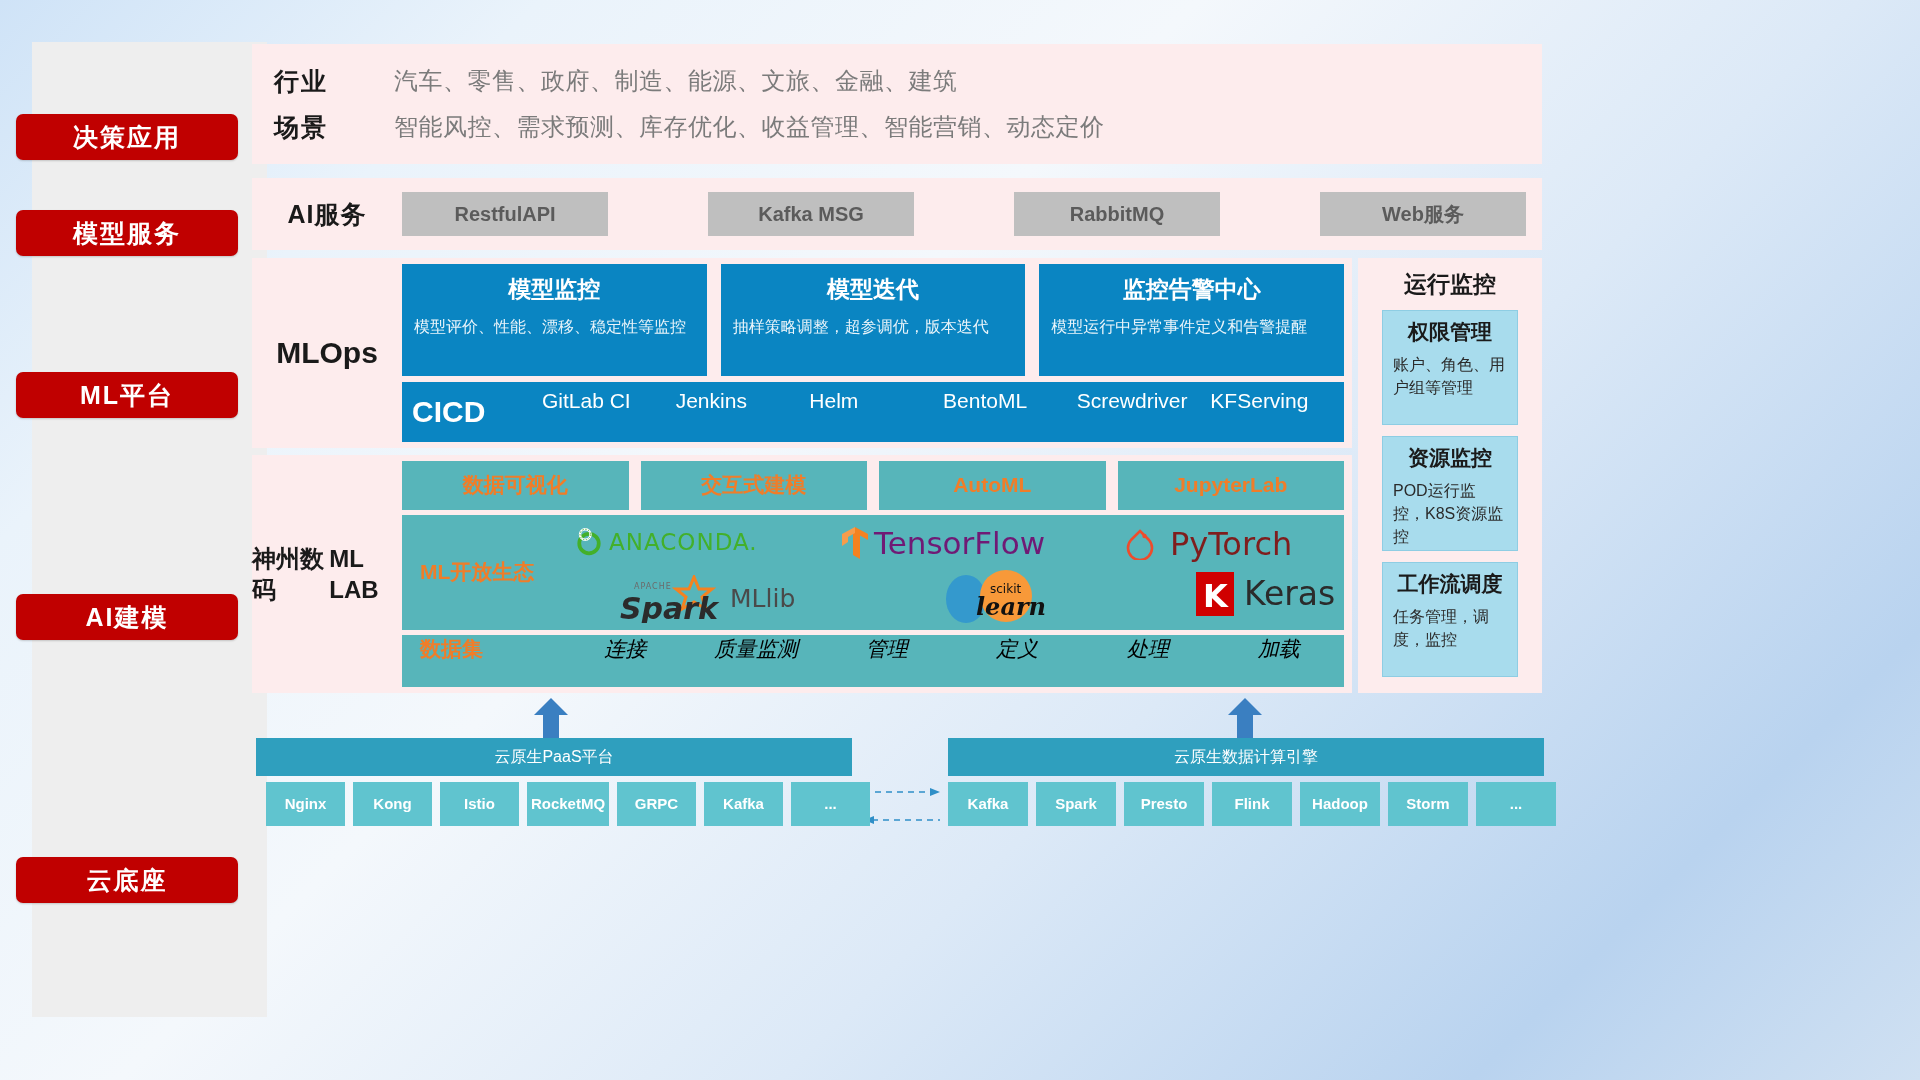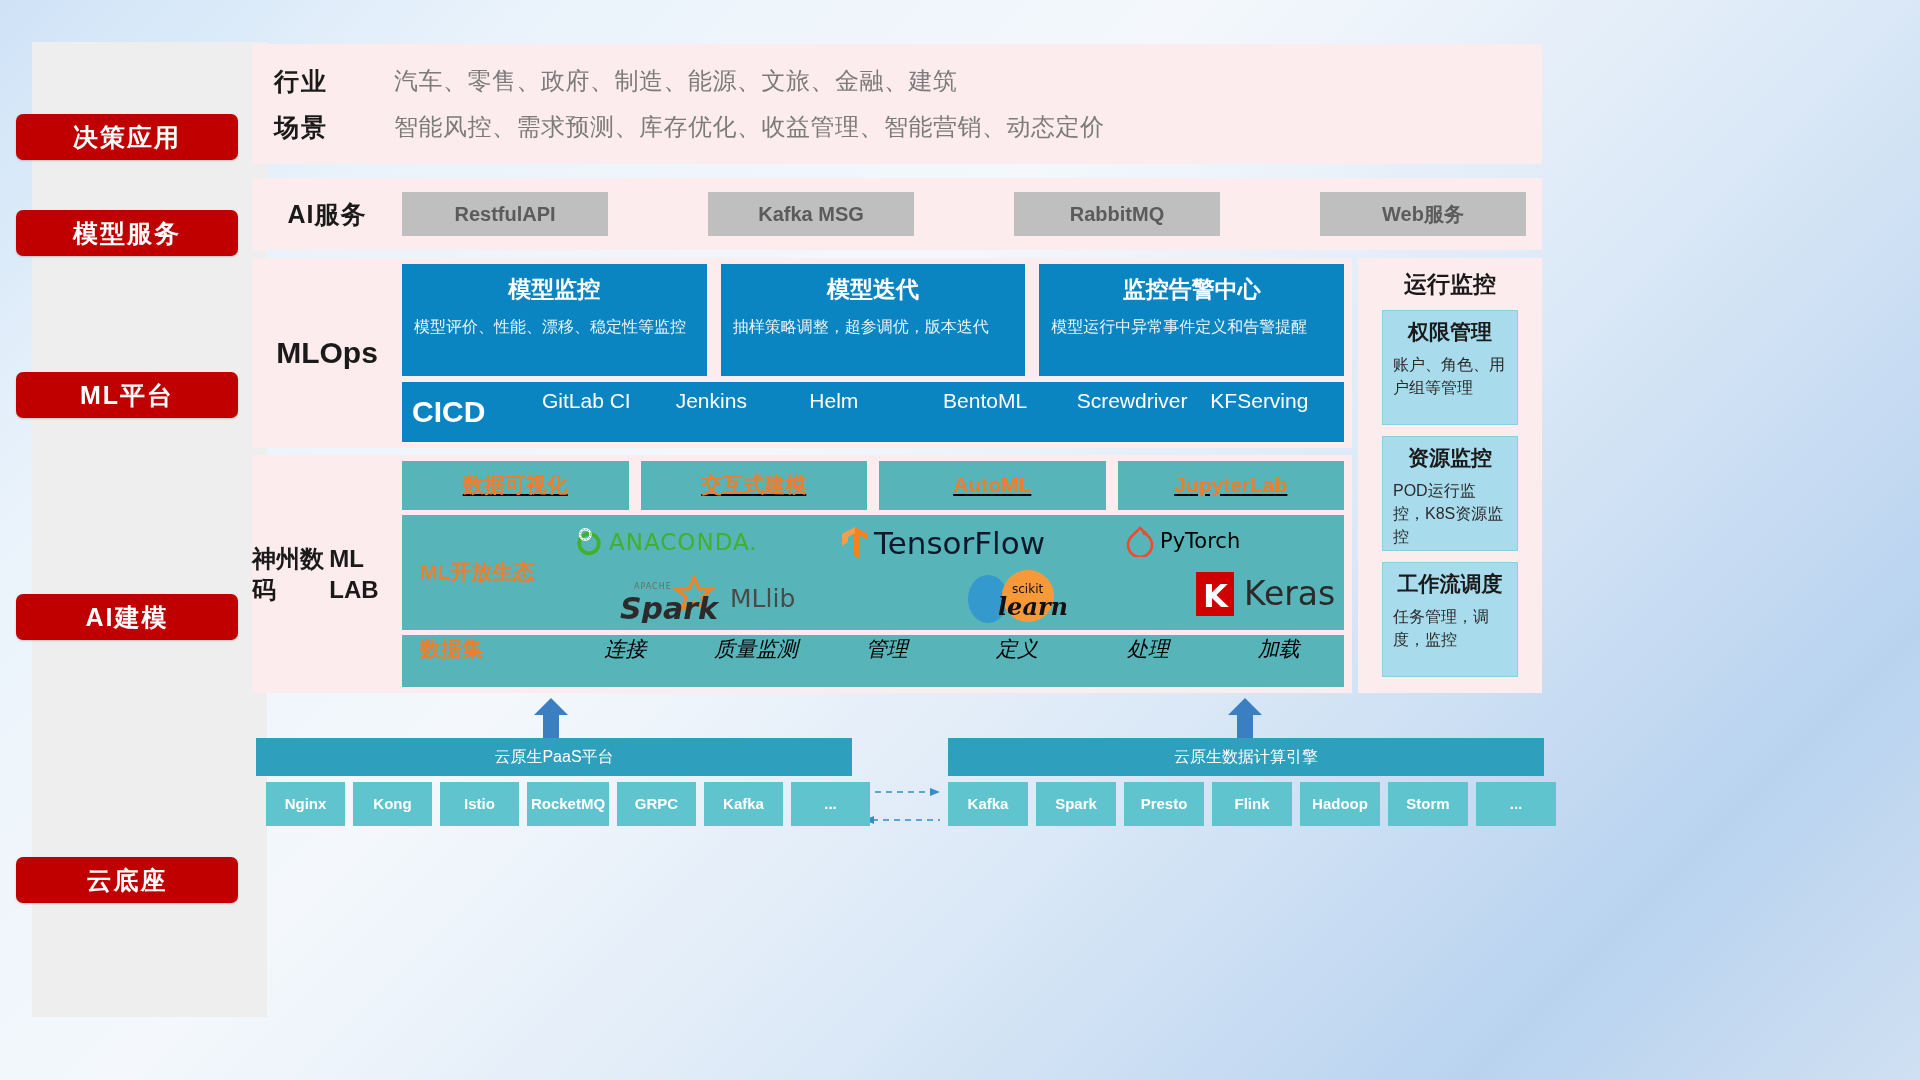--- a/index.html
+++ b/index.html
@@ -77,21 +77,21 @@
     line-height: 1.32; padding-top: 6px;
   }
 
   
   #row-model { left: 252px; top: 455px; width: 1100px; height: 238px; display: flex; }
   #model-label {
     width: 150px; display: flex; align-items: center; justify-content: center;
     font-size: 24px; font-weight: bold; color: #1a1a1a; line-height: 1.3; flex: none;
   }
   #model-body { flex: 1; padding: 6px 8px 6px 0; display: flex; flex-direction: column; gap: 5px; }
-  #tool-row { display: flex; gap: 12px; height: 52px; text-decoration: underline; }
+  #tool-row { display: flex; gap: 12px; height: 52px; }
   .tool-chip {
     flex: 1; background: #57b5ba; color: #f07d29; font-size: 21px; font-weight: bold;
     display: flex; align-items: center; justify-content: center;
   }
   #eco-row {
     background: #57b5ba; height: 115px; display: flex; align-items: center; padding-left: 18px;
   }
   #eco-label { width: 140px; color: #f07d29; font-size: 21px; font-weight: bold; flex: none; }
   #eco-logos { flex: 1; height: 115px; position: relative; }
   #ds-row {
@@ -244,48 +244,48 @@
               <circle cx="15" cy="10" r="7" fill="none" stroke="#43b02a" stroke-width="1.2" stroke-dasharray="2 2"></circle>
             </svg>
             <span class="lg-txt" style="font-size:23px;color:#43b02a;letter-spacing:1px;margin-left:5px;">ANACONDA.</span>
           </div>
 
           <div class="lg" style="left:280px; top:10px;">
             <svg width="30" height="34" viewBox="0 0 30 34">
               <polygon points="15,1 28,8 28,14 20,9.5 20,33 13,29 13,6" fill="#f58220"></polygon>
               <polygon points="15,1 2,8 2,20 8,16 8,11 15,7" fill="#f79c4b"></polygon>
             </svg>
-            <span class="lg-txt" style="font-size:31px;color:#0f172a;margin-left:4px;">TensorFlow</span>
+            <span class="lg-txt" style="font-size:31px;color:#701a75;margin-left:4px;">TensorFlow</span>
           </div>
 
           <div class="lg" style="left:566px; top:10px;">
             <svg width="28" height="32" viewBox="0 0 28 32">
               <path d="M14 3 L23 12 A12 12 0 1 1 5 12 Z" fill="none" stroke="#ee4c2c" stroke-width="2.6"></path>
               <circle cx="18.5" cy="8" r="2.2" fill="#ee4c2c"></circle>
             </svg>
-            <span class="lg-txt" style="font-size:21px;color:#000000;margin-left:6px;">PyTorch</span>
+            <span class="lg-txt" style="font-size:32px;color:#7f1d1d;margin-left:16px;">PyTorch</span>
           </div>
 
           <div class="lg" style="left:826px; top:13px;">
             <svg width="30" height="28" viewBox="0 0 30 28">
               <path d="M24 6 A10 8 0 1 0 18 20 A10 8 0 1 1 10 9" fill="none" stroke="#0766a8" stroke-width="3.4"></path>
             </svg>
             <span class="lg-txt" style="font-size:28px;color:#0766a8;font-weight:bold;margin-left:1px;">sas</span>
           </div>
 
           <div class="lg" style="left:60px; top:60px;">
             <svg width="104" height="48" viewBox="0 0 104 48">
               <text x="14" y="14" font-family="DejaVu Sans, sans-serif" font-size="8" fill="#6b6b6b" letter-spacing="1">APACHE</text>
               <polygon points="74,2 79,14 92,14 82,22 86,34 74,27 62,34 66,22 56,14 69,14" fill="none" stroke="#f58220" stroke-width="3"></polygon>
               <text x="0" y="44" font-family="DejaVu Sans, sans-serif" font-size="30" font-weight="bold" font-style="italic" fill="#2b2b2b">Spark</text>
             </svg>
             <span class="lg-txt" style="font-size:25px;color:#4a4a4a;margin-left:6px;">MLlib</span>
           </div>
 
-          <div class="lg" style="left:402px; top:54px;">
+          <div class="lg" style="left:380px; top:54px;">
             <svg width="120" height="56" viewBox="0 0 120 56">
               <ellipse cx="26" cy="30" rx="20" ry="24" fill="#3499cd"></ellipse>
               <ellipse cx="66" cy="27" rx="26" ry="26" fill="#f89939"></ellipse>
               <text x="50" y="24" font-family="DejaVu Sans, sans-serif" font-size="12" fill="#111">scikit</text>
               <text x="36" y="46" font-family="DejaVu Serif, serif" font-size="24" font-style="italic" font-weight="bold" fill="#111">learn</text>
             </svg>
           </div>
 
           <div class="lg" style="left:634px; top:55px;">
             <svg width="42" height="48" viewBox="0 0 42 48">

